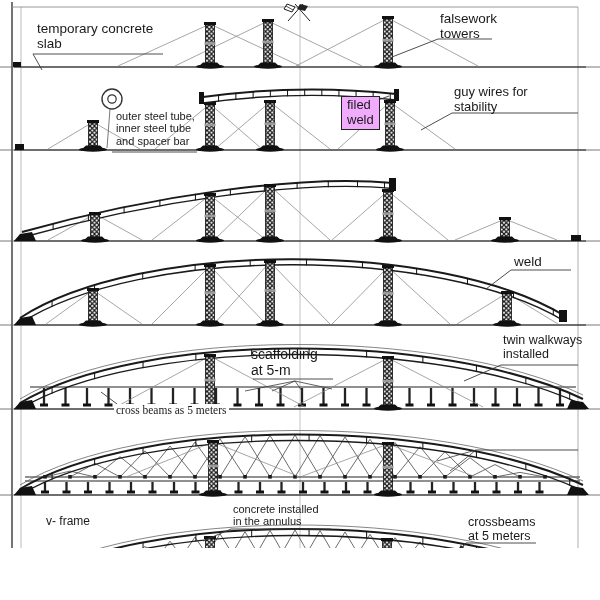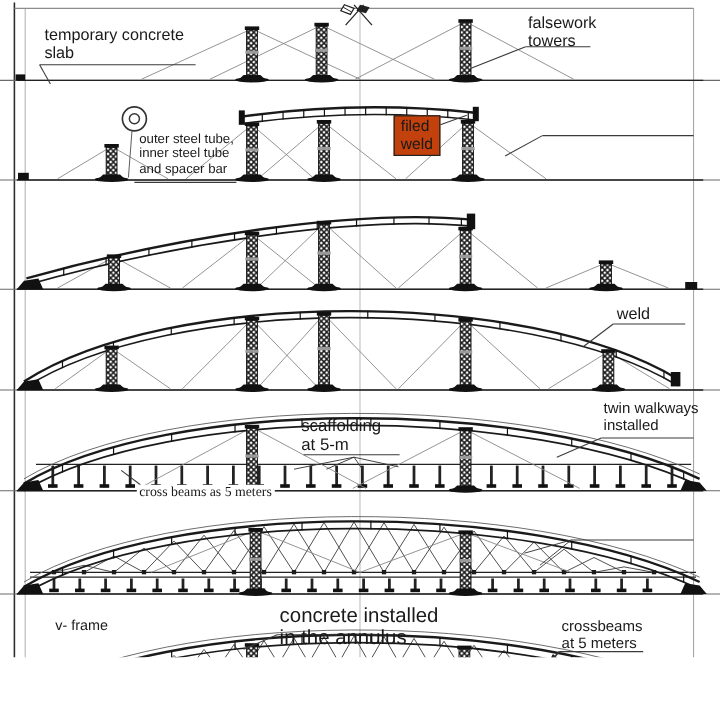--- a/index.html
+++ b/index.html
@@ -1,20 +1,20 @@
 <!DOCTYPE html>
 <html><head>
 <meta charset="utf-8">
 <style>
   html,body{margin:0;padding:0;background:#fff;}
   .sheet{position:relative;width:600px;height:548px;background:#ffffff;
          font-family:"Liberation Sans",sans-serif;overflow:hidden;}
   .sheet svg{position:absolute;left:0;top:0;}
   .lbl{position:absolute;color:#1a1a1a;white-space:pre-line;line-height:1.12;z-index:2;}
-  .lbl-box{border:1.2px solid #222;background:#c2410c;padding:1px 5px 2px 5px;}
+  .lbl-box{border:1.2px solid #222;background:#f0abfc;padding:1px 5px 2px 5px;margin-left:13px;}
   .lbl-bg{background:#fff;padding:0 2px;font-family:Liberation Serif, serif;}
 </style>
 </head>
 <body>
 
 <div class="sheet">
   <svg id="dwg" width="600" height="600" viewBox="0 0 600 600">
       <defs>
         <pattern id="lat" width="4.5" height="4.5" patternUnits="userSpaceOnUse">
           <rect width="4.5" height="4.5" fill="#fff"></rect>
@@ -615,24 +615,26 @@
 
   <div class="lbl" style="left:37px;top:21px;font-size:13.5px">temporary concrete
 slab</div>
   <div class="lbl" style="left:116px;top:110px;font-size:11px">outer steel tube,
 inner steel tube
 and spacer bar</div>
   <div class="lbl" style="left:440px;top:11px;font-size:13.5px">falsework
 towers</div>
   <div class="lbl lbl-box" style="left:328px;top:96px;font-size:13px">filed
 weld</div>
+  <div class="lbl" style="left:454px;top:85px;font-size:13px">guy wires for
+stability</div>
   <div class="lbl" style="left:514px;top:254px;font-size:13.5px">weld</div>
   <div class="lbl" style="left:251px;top:347px;font-size:14px">scaffolding
 at 5-m</div>
   <div class="lbl" style="left:503px;top:333px;font-size:12.5px">twin walkways
 installed</div>
   <div class="lbl lbl-bg" style="left:114px;top:404px;font-size:11.5px">cross beams as 5 meters</div>
   <div class="lbl" style="left:46px;top:515px;font-size:12px">v- frame</div>
-  <div class="lbl" style="left:233px;top:503px;font-size:17px">concrete installed
+  <div class="lbl" style="left:233px;top:503px;font-size:11px">concrete installed
 in the annulus</div>
   <div class="lbl" style="left:468px;top:515px;font-size:12.5px">crossbeams
 at 5 meters</div>
 </div>
 
 </body></html>

